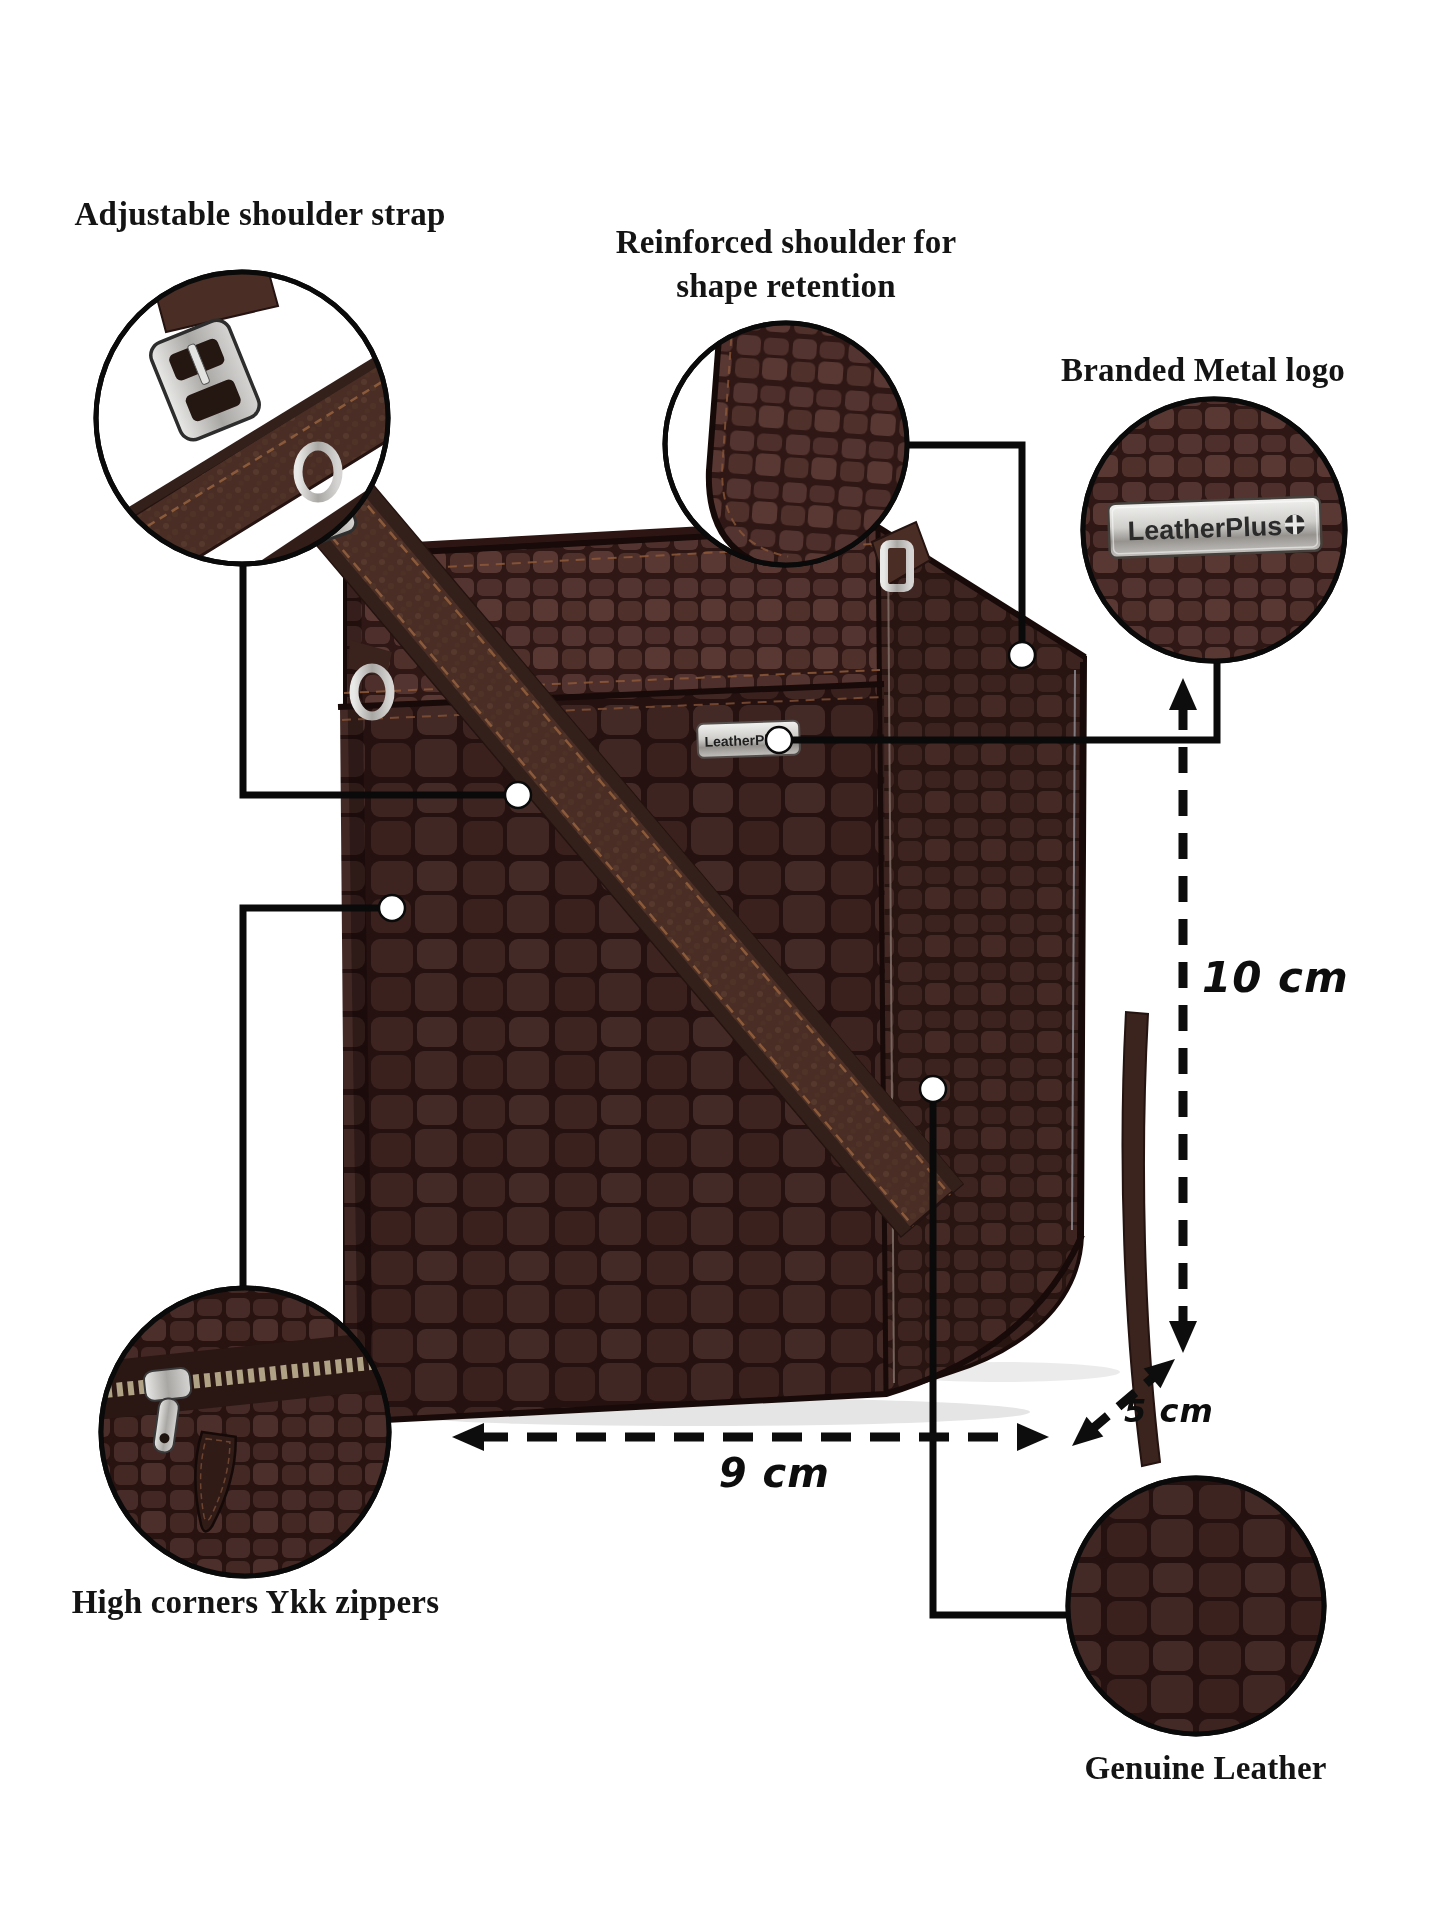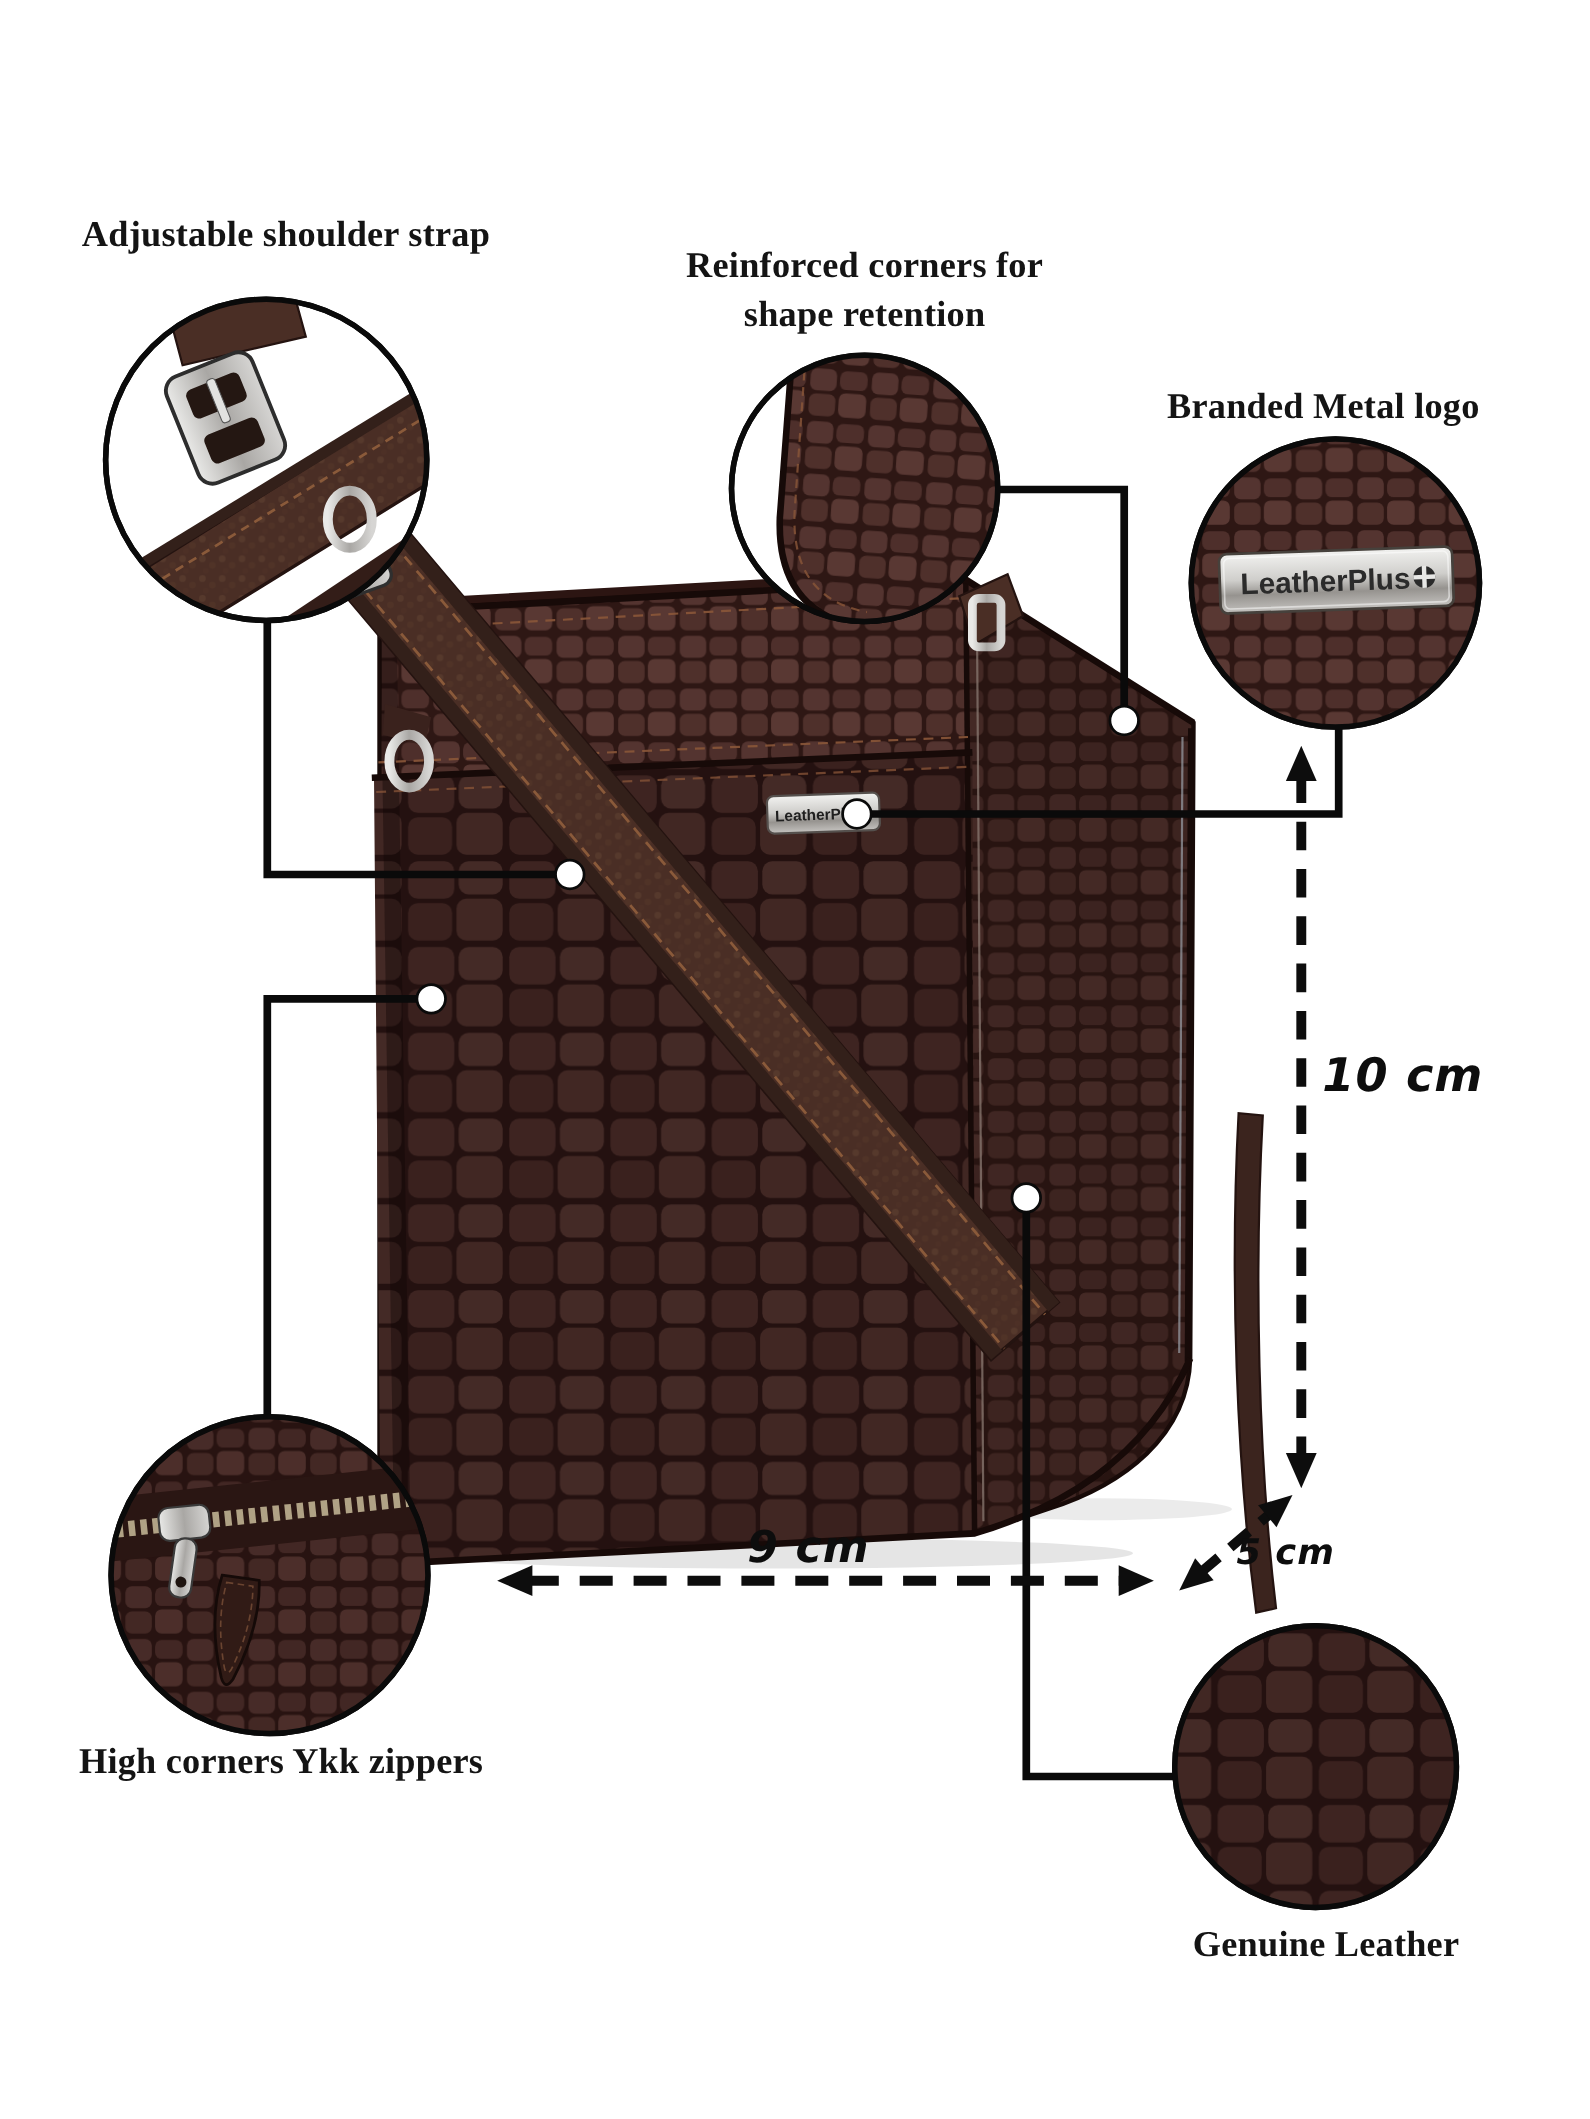--- a/index.html
+++ b/index.html
@@ -239,28 +239,28 @@
     <circle cx="392" cy="908" r="13"></circle>
     <circle cx="1022" cy="655" r="13"></circle>
     <circle cx="779" cy="740" r="13"></circle>
     <circle cx="933" cy="1089" r="13"></circle>
   </g>
 </svg>
 
   <div class="lbl" style="left:60px;top:193px;width:400px;">Adjustable shoulder strap</div>
 
   <div class="lbl" style="left:586px;top:221px;width:400px;">
-    <div>Reinforced corners for</div>
+    <div>Reinforced shoulder for</div>
     <div>shape retention</div>
   </div>
 
   <div class="lbl" style="left:1003px;top:349px;width:400px;">Branded Metal logo</div>
 
   <div class="lbl" style="left:53px;top:1581px;width:405px;">High corners Ykk zippers</div>
 
   <div class="lbl" style="left:1003px;top:1747px;width:405px;">Genuine Leather</div>
 
   <div class="dim" style="left:1202px;top:953px;font-size:42px;">10 cm</div>
 
   <div class="dim" style="left:1124px;top:1392px;font-size:32px;">5 cm</div>
 
-  <div class="dim" style="left:640px;top:1384px;width:190px;text-align:center;font-size:40px;">9 cm</div>
+  <div class="dim" style="left:640px;top:1450px;width:190px;text-align:right;font-size:40px;">9 cm</div>
 </div>
 
 </body></html>

